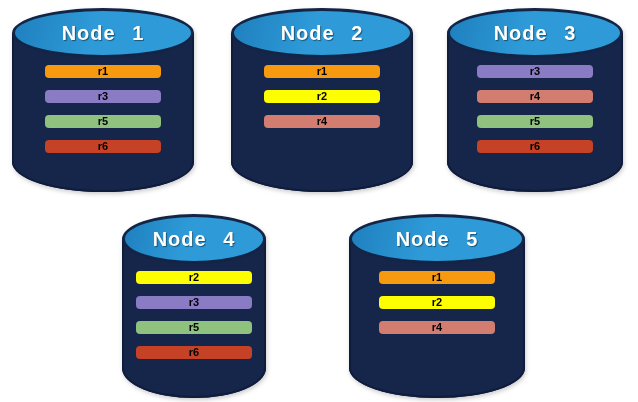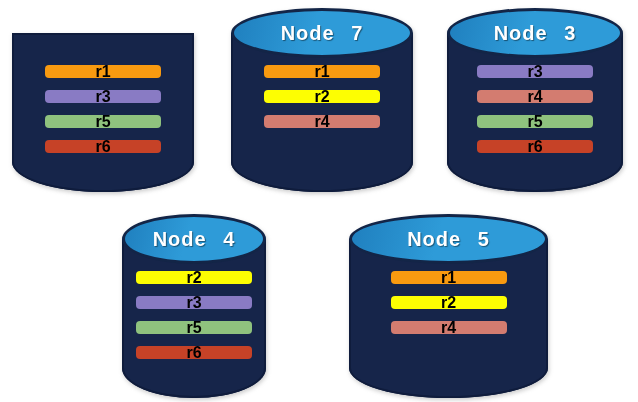--- a/index.html
+++ b/index.html
@@ -16,21 +16,21 @@
   }
   .cylinder {
     position: absolute;
     filter: drop-shadow(1px 2px 2px rgba(110,110,110,0.35));
   }
   
   .pos-node-1 { left: 12px;  top: 8px;   width: 182px; height: 184px; }
   .pos-node-2 { left: 231px; top: 8px;   width: 182px; height: 184px; }
   .pos-node-3 { left: 447px; top: 8px;   width: 176px; height: 184px; text-decoration: underline; }
   .pos-node-4 { left: 122px; top: 214px; width: 144px; height: 184px; }
-  .pos-node-5 { left: 349px; top: 214px; width: 176px; height: 184px; padding-left: 23px; }
+  .pos-node-5 { left: 349px; top: 214px; width: 176px; height: 184px; }
 
   .cyl-body {
     position: absolute;
     left: 0; right: 0; top: 25px; bottom: 0;
     background: #16254A;
     border-radius: 0 0 50% 50% / 0 0 30px 30px;
     box-shadow: inset 0 0 0 2px #0F1C3C;
     z-index: 1;
   }
   .cyl-top {
@@ -58,44 +58,47 @@
     top: 57px;
     width: 116px;
     display: flex; flex-direction: column;
     gap: 12px;
     z-index: 3;
   }
   .bar {
     height: 13px;
     border-radius: 4px;
     display: flex; align-items: center; justify-content: center;
-    font-size: 16px;
+    font-size: 11px;
     font-weight: bold;
     line-height: 13px;
     color: #000000;
   }
 </style>
 </head>
 <body>
 
 <div id="diagram" style="background: rgb(255, 255, 255);">
 
 <div class="cylinder pos-node-1">
       <div class="cyl-body" style="background: rgb(22, 37, 74);"></div>
+      <div class="cyl-top">
+        <span class="node-title" style="color: rgb(255, 255, 255);">Node 1</span>
+      </div>
       <div class="bars">
         <div class="bar" style="background: rgb(248, 154, 16); color: rgb(0, 0, 0);">r1</div>
         <div class="bar" style="background: rgb(137, 123, 196); color: rgb(0, 0, 0);">r3</div>
         <div class="bar" style="background: rgb(143, 194, 126); color: rgb(0, 0, 0);">r5</div>
         <div class="bar" style="background: rgb(198, 66, 39); color: rgb(0, 0, 0);">r6</div>
       </div>
     </div>
     <div class="cylinder pos-node-2">
       <div class="cyl-body" style="background: rgb(22, 37, 74);"></div>
       <div class="cyl-top">
-        <span class="node-title" style="color: rgb(255, 255, 255);">Node 7</span>
+        <span class="node-title" style="color: rgb(255, 255, 255);">Node 2</span>
       </div>
       <div class="bars">
         <div class="bar" style="background: rgb(248, 154, 16); color: rgb(0, 0, 0);">r1</div>
         <div class="bar" style="background: rgb(253, 254, 2); color: rgb(0, 0, 0);">r2</div>
         <div class="bar" style="background: rgb(211, 124, 112); color: rgb(0, 0, 0);">r4</div>
       </div>
     </div>
     <div class="cylinder pos-node-3">
       <div class="cyl-body" style="background: rgb(22, 37, 74);"></div>
       <div class="cyl-top">

